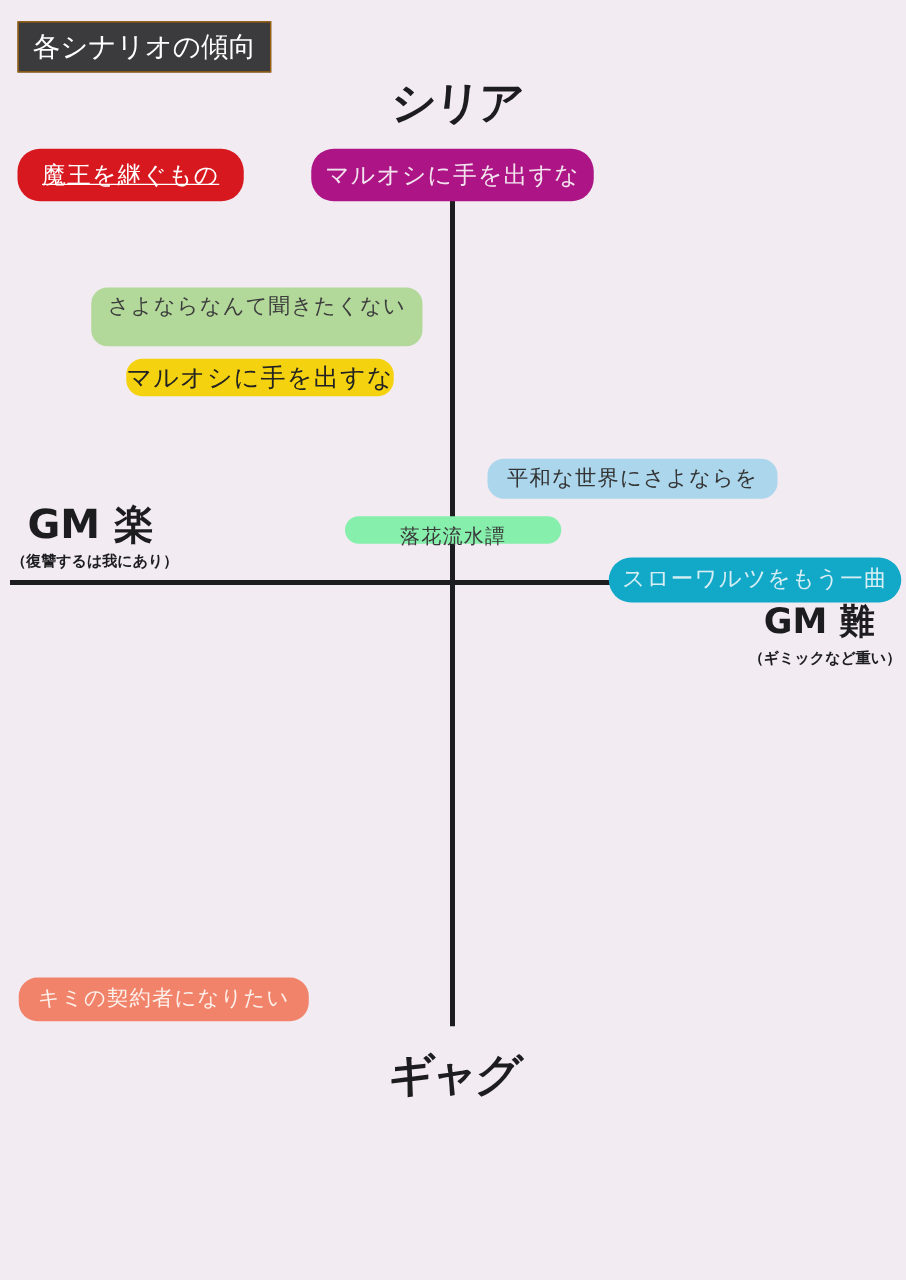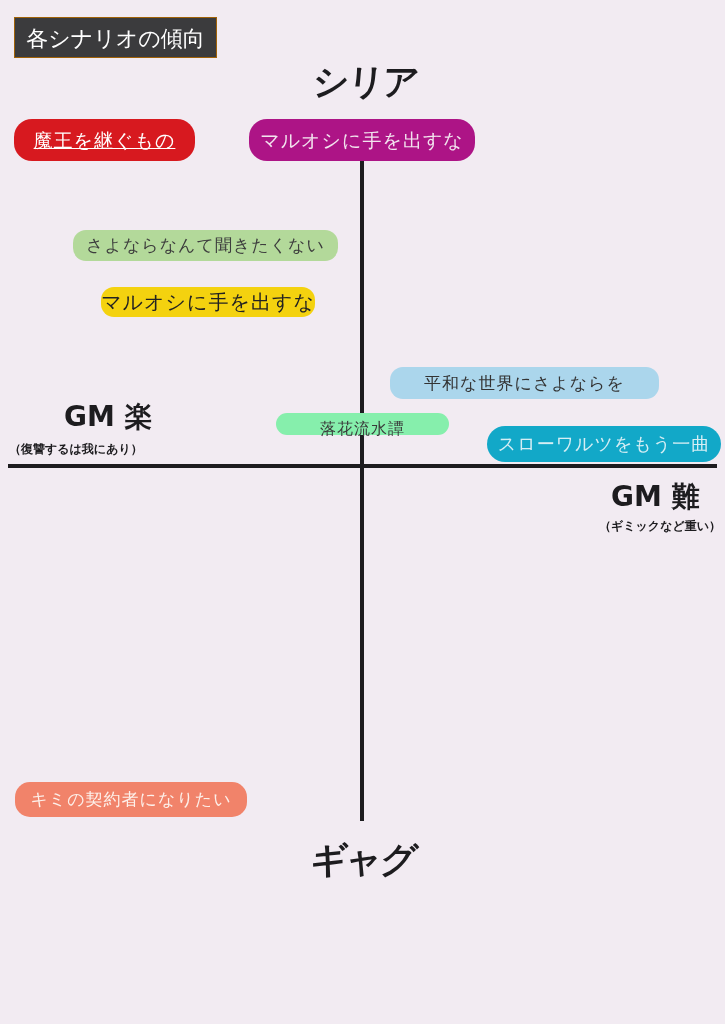--- a/index.html
+++ b/index.html
@@ -18,21 +18,21 @@
     text-align: center; letter-spacing: 0px;
     box-sizing: border-box; border: 1px solid #a16207;
   }
   .axis-label {
     position: absolute;
     font-family: "DejaVu Sans", sans-serif;
     font-weight: 900; color: #1d1c1f;
   }
   .axis-top { left: 295px; top: 58px; width: 135px; text-align: center; font-size: 36px; letter-spacing: -2px; transform: skewX(-6deg); }
   .axis-bottom { left: 308px; top: 836px; width: 110px; text-align: center; font-size: 36px; letter-spacing: -2px; transform: skewX(-6deg); }
-  .axis-left-main { left: 22px; top: 398px; font-size: 28px; margin-left: 42px; }
+  .axis-left-main { left: 22px; top: 398px; font-size: 32px; }
   .axis-left-sub { left: 9px; top: 441px; font-size: 12px; }
   .axis-right-main { left: 611px; top: 478px; font-size: 28px; }
   .axis-right-sub { left: 599px; top: 518px; font-size: 12px; }
   .hline { position: absolute; left: 8px; top: 464px; width: 709px; height: 4px; background: #1d1c1f; }
   .vline { position: absolute; left: 360px; top: 140px; width: 4px; height: 681px; background: #1d1c1f; }
   .pill {
     position: absolute; border-radius: 16px;
     text-align: center; white-space: nowrap;
     box-sizing: border-box;
   }
@@ -55,22 +55,22 @@
 <div class="axis-label axis-top">シリアス</div>
 <div class="axis-label axis-bottom">ギャグ</div>
 <div class="axis-label axis-left-main">GM 楽</div>
 <div class="axis-label axis-left-sub">（復讐するは我にあり）</div>
 <div class="axis-label axis-right-main">GM 難</div>
 <div class="axis-label axis-right-sub">（ギミックなど重い）</div>
 
 <div id="pills">
   <div class="pill" style="left: 14px; top: 119px; width: 181px; height: 42px; line-height: 42px; background: rgb(215, 25, 31); color: rgb(255, 255, 255); font-size: 19px; border-radius: 18px; letter-spacing: 1px; text-decoration: underline;">魔王を継ぐもの</div>
   <div class="pill" style="left: 249px; top: 119px; width: 226px; height: 42px; line-height: 42px; background: rgb(173, 20, 134); color: rgb(242, 228, 238); font-size: 19px; border-radius: 18px; letter-spacing: 1px;">マルオシに手を出すな</div>
-  <div class="pill" style="left: 73px; top: 230px; width: 265px; height: 31px; line-height: 31px; background: rgb(179, 217, 154); color: rgb(61, 61, 61); font-size: 17px; border-radius: 13px; letter-spacing: 1px;">さよならなんて聞きたくない</div>
+  <div class="pill" style="left: 73px; top: 230px; width: 265px; height: 47px; line-height: 31px; background: rgb(179, 217, 154); color: rgb(61, 61, 61); font-size: 17px; border-radius: 13px; letter-spacing: 1px;">さよならなんて聞きたくない</div>
   <div class="pill" style="left: 101px; top: 287px; width: 214px; height: 30px; line-height: 30px; background: rgb(244, 210, 15); color: rgb(34, 34, 34); font-size: 20px; border-radius: 13px; letter-spacing: 1px;">マルオシに手を出すな</div>
-  <div class="pill" style="left: 390px; top: 367px; width: 269px; height: 32px; line-height: 32px; background: rgb(171, 214, 236); color: rgb(51, 51, 51); font-size: 17px; border-radius: 13px; letter-spacing: 1px;">平和な世界にさよならを</div>
+  <div class="pill" style="left: 390px; top: 367px; width: 232px; height: 32px; line-height: 32px; background: rgb(171, 214, 236); color: rgb(51, 51, 51); font-size: 17px; border-radius: 13px; letter-spacing: 1px;">平和な世界にさよならを</div>
   <div class="pill" style="left: 276px; top: 413px; width: 173px; height: 22px; line-height: 31px; background: #86efac; color: rgb(58, 58, 58); font-size: 16px; border-radius: 13px; letter-spacing: 1px;">落花流水譚</div>
-  <div class="pill" style="left: 487px; top: 426px; width: 234px; height: 36px; line-height: 36px; background: rgb(18, 168, 200); color: rgb(214, 238, 244); font-size: 18px; border-radius: 18px; letter-spacing: 1px;">スローワルツをもう一曲</div>
+  <div class="pill" style="left: 487px; top: 446px; width: 234px; height: 36px; line-height: 36px; background: rgb(18, 168, 200); color: rgb(214, 238, 244); font-size: 18px; border-radius: 18px; letter-spacing: 1px;">スローワルツをもう一曲</div>
   <div class="pill" style="left: 15px; top: 782px; width: 232px; height: 35px; line-height: 35px; background: rgb(241, 131, 106); color: rgb(253, 240, 234); font-size: 17px; border-radius: 15px; letter-spacing: 1px;">キミの契約者になりたい</div>
 </div>
 
 <div class="note">
 </div>
 
 </body></html>

